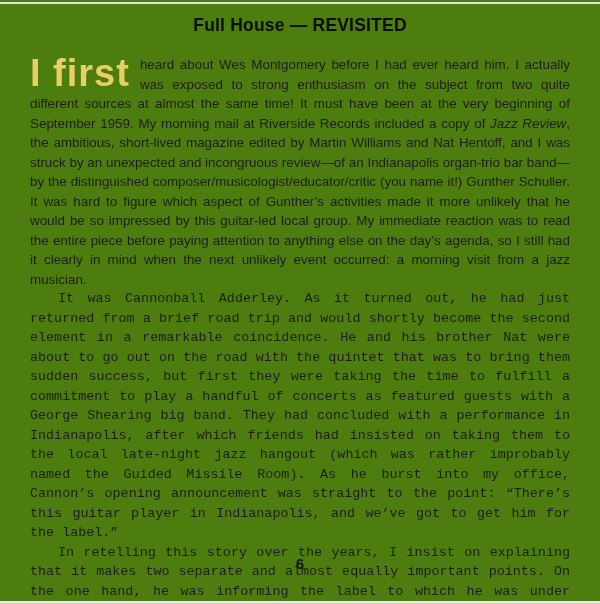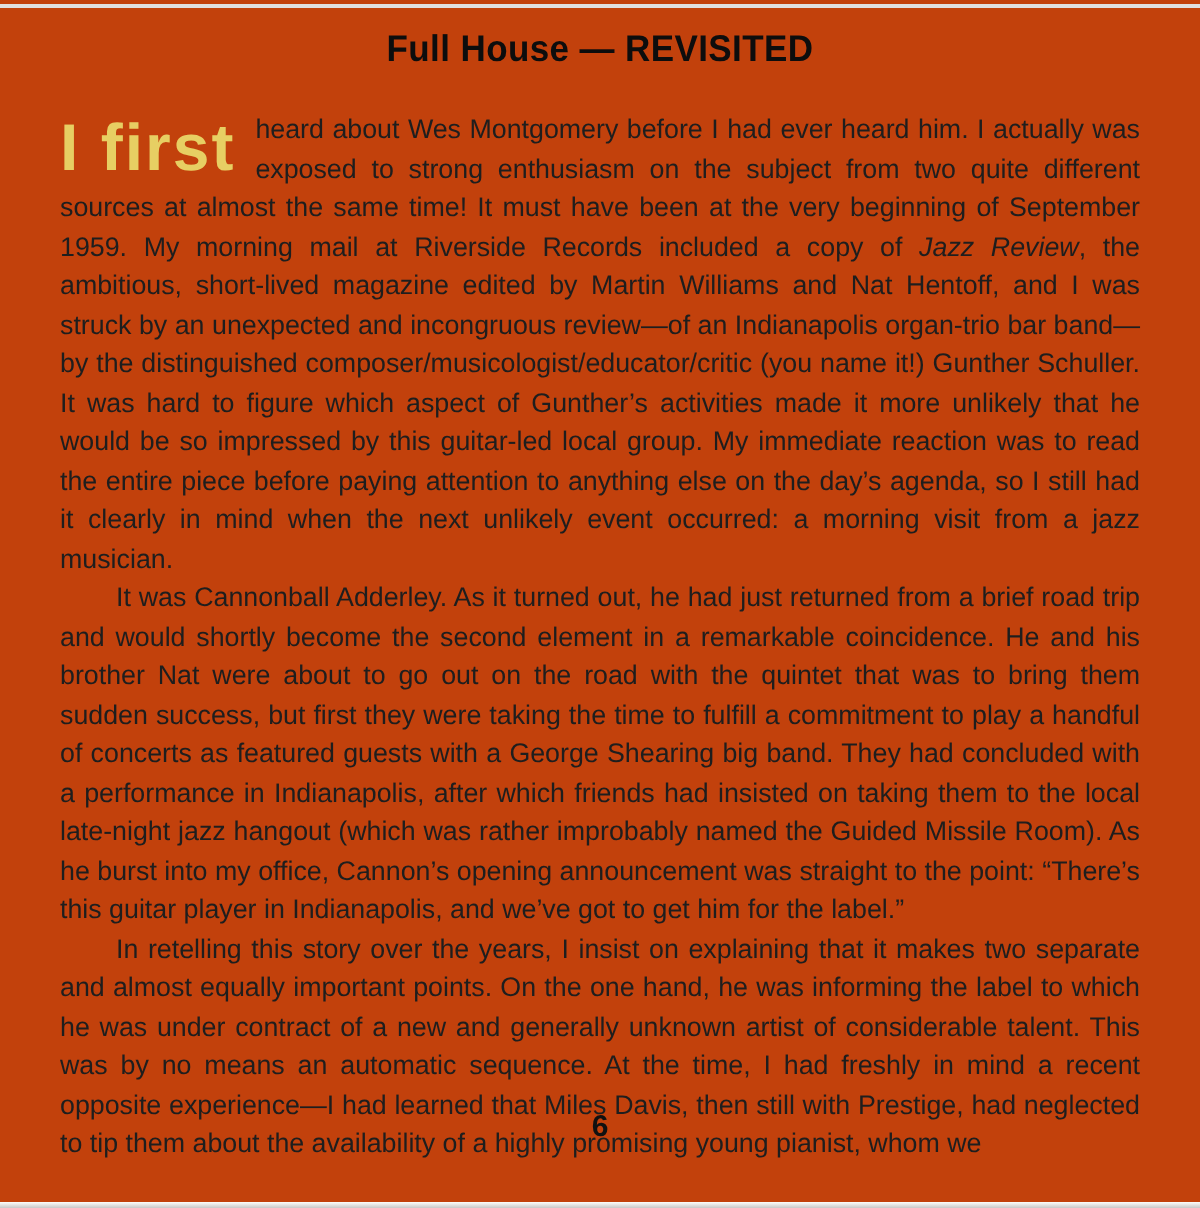--- a/index.html
+++ b/index.html
@@ -1,20 +1,20 @@
 <!DOCTYPE html>
 <html><head>
 <meta charset="utf-8">
 <style>
   html, body { margin: 0; padding: 0; background: #ffffff; }
   .page {
     position: relative;
     width: 600px;
     height: 604px;
-    background: #c2410c;
+    background: #4d7c0f;
     font-family: "Liberation Sans", sans-serif;
     color: #1c1c1c;
     overflow: hidden;
     box-sizing: border-box;
   }
   .edge { position: absolute; left: 0; right: 0; }
   .edge-top { top: 2px; height: 2px; background: #e0e0e0; }
   .edge-bottom { bottom: 0; height: 3px; background: linear-gradient(#fdfdfc, #c9c9c9); }
 
   .title {
@@ -30,27 +30,27 @@
   }
 
   .article {
     margin: 21px 30px 0 30px;
     text-align: justify;
     font-size: 13.4px;
     line-height: 19.5px;
     color: #1e1e1e;
   }
   .p { margin: 0; }
-  .indent { text-indent: 28px; }
+  .indent { text-indent: 28px; font-family: Liberation Mono, monospace; }
 
   .dropcap {
     float: left;
     display: block;
     font-weight: bold;
-    font-size: 33px;
+    font-size: 38px;
     line-height: 35px;
     height: 38px;
     letter-spacing: 1px;
     color: #e7cf63;
     margin: 1px 10px 0 0;
   }
 
   .magazine-title { }
 
   .pagenum {

